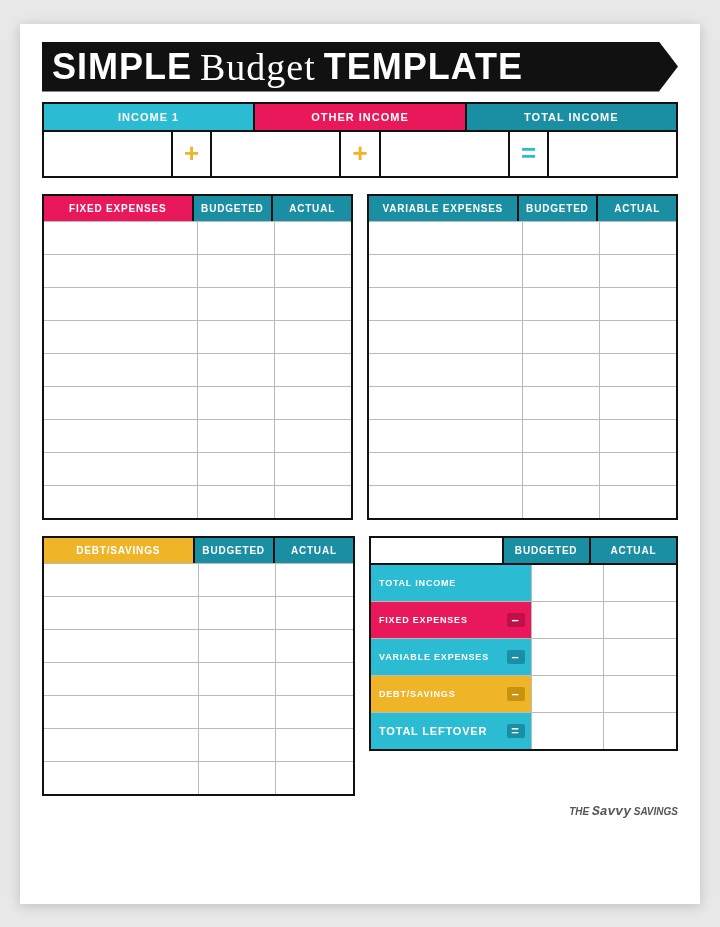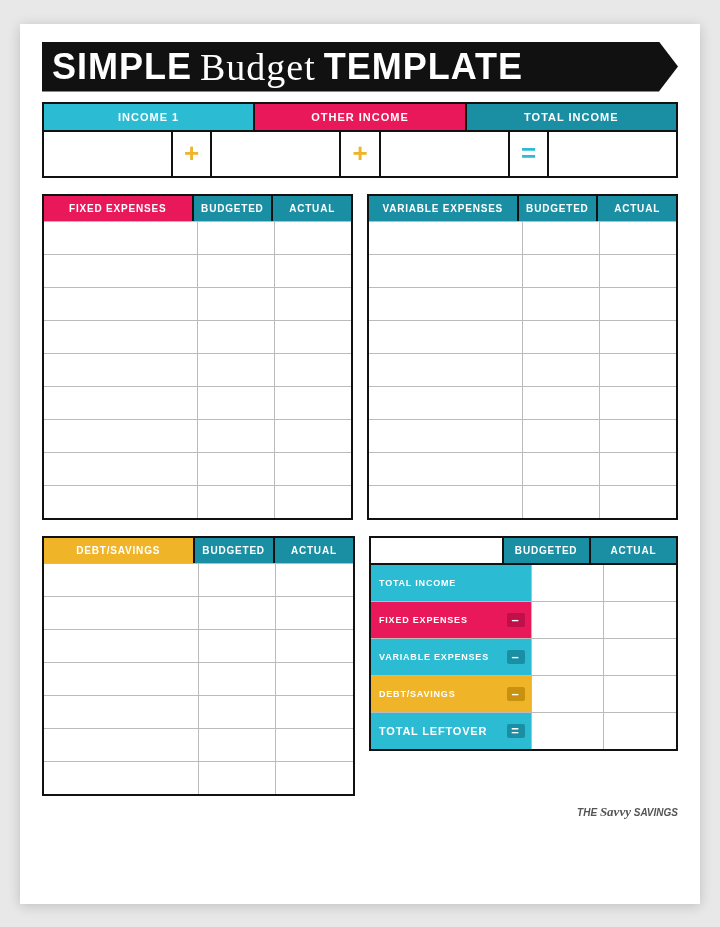--- a/index.html
+++ b/index.html
@@ -479,17 +479,17 @@
           </div>
           <div class="summary-value-cell"></div>
           <div class="summary-value-cell"></div>
         </div>
       </div>
     </div>
   </div>
 
   <div class="watermark">
     <span>THE</span>
-    <span style="font-family:Liberation Serif, serif;font-size:13px;">Savvy</span>
+    <span style="font-family:Liberation Mono, monospace;font-size:13px;">Savvy</span>
     <span>SAVINGS</span>
   </div>
 
 </div>
 
 </body></html>

